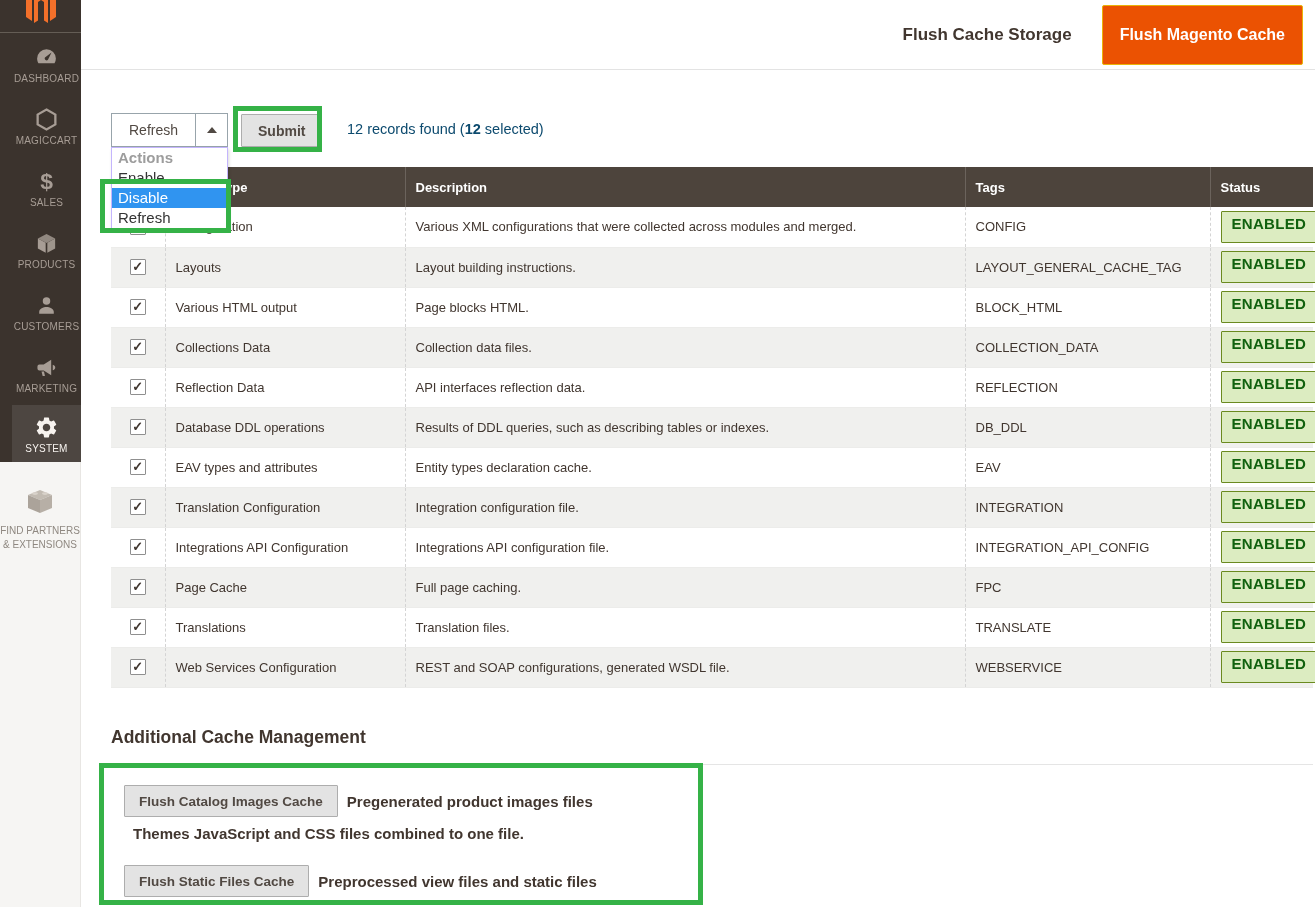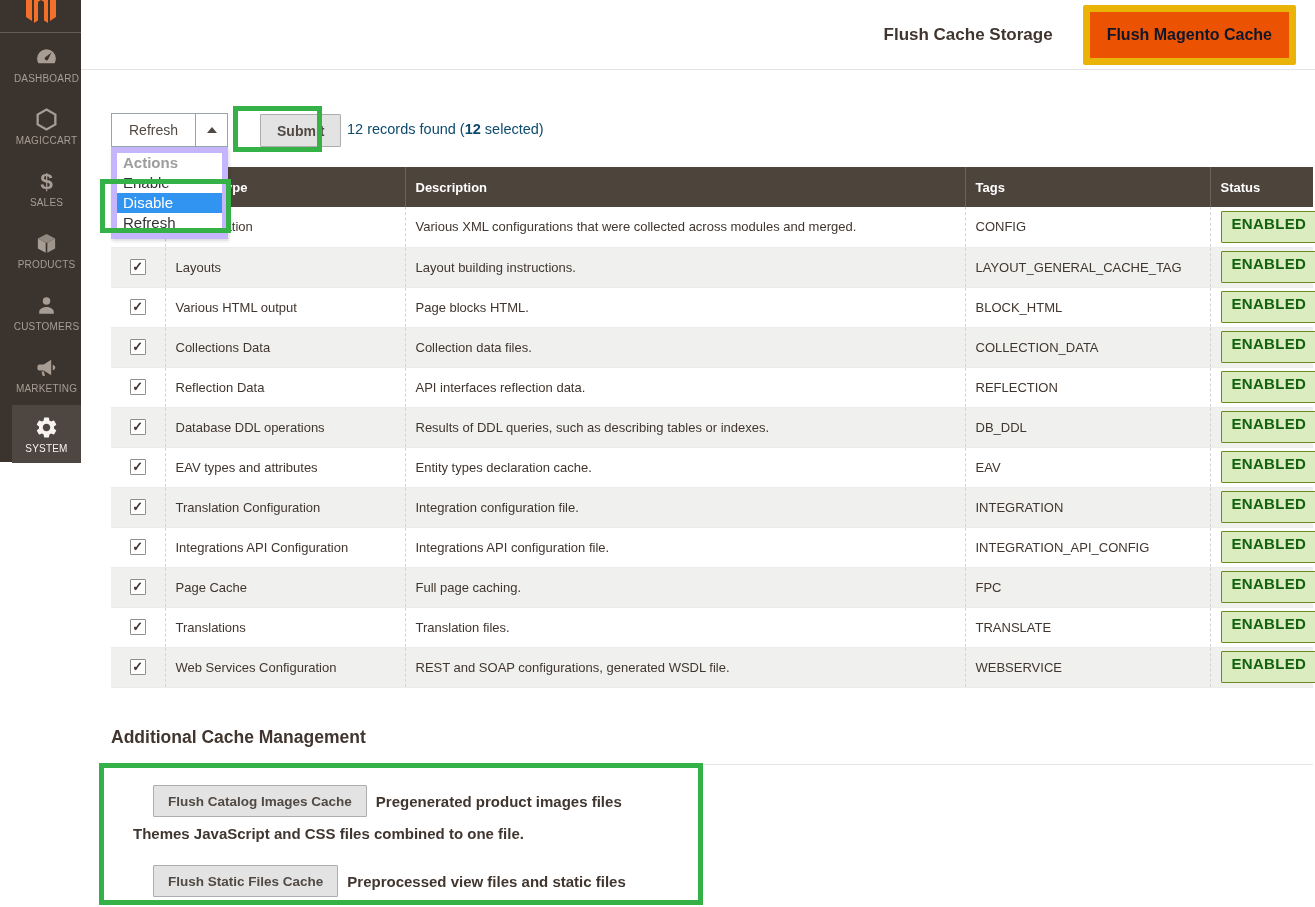--- a/index.html
+++ b/index.html
@@ -17,56 +17,56 @@
   .nav-item .nav-icon svg { width:25px; height:25px; fill:currentColor; }
   .nav-label { font-size:10px; letter-spacing:.2px; margin-top:3px; white-space:nowrap; }
   .sidebar-light { position:absolute; left:0; top:462px; width:81px; height:445px; background:#f6f5f3; border-right:1px solid #e8e6e3; }
   .fp-item { padding-top:24px; display:flex; flex-direction:column; align-items:center; color:#8f8881; cursor:pointer; }
   .fp-item svg { width:32px; height:30px; }
   .fp-label { font-size:10px; line-height:14px; text-align:center; margin-top:8px; white-space:nowrap; }
 
   
   #main { position:absolute; left:81px; top:0; width:1234px; height:907px; background:#fff; }
 
-  .topbar { position:absolute; left:0; top:0; width:100%; height:70px; display:flex; align-items:center; justify-content:flex-end; padding-right:19px; border-bottom:1px solid #e3e3e3; background:#fff; }
+  .topbar { position:absolute; left:0; top:0; width:100%; height:70px; display:flex; align-items:center; justify-content:flex-end; padding-right:12px; border-bottom:1px solid #e3e3e3; background:#fff; }
   .flush-storage { font-size:17px; font-weight:600; color:#41362f; margin-right:30px; cursor:pointer; }
-  .flush-magento-btn { height:60px; padding:0 17px; background:#eb5202; color:#0f172a; font-family:inherit; font-size:16px; font-weight:bold; border:7px solid #eab308; border-radius:2px; cursor:pointer; }
+  .flush-magento-btn { height:60px; padding:0 17px; background:#eb5202; color:#ffffff; font-family:inherit; font-size:16px; font-weight:bold; border:1px solid #eab308; border-radius:2px; cursor:pointer; }
 
   
   .select-ctl { position:absolute; left:30px; top:113px; width:117px; height:34px; background:#fff; border:1px solid #98a4ab; display:flex; cursor:pointer; }
   .select-value { flex:1; display:flex; align-items:center; justify-content:center; font-size:14px; color:#514943; }
   .select-arrow-box { width:32px; border-left:1px solid #98a4ab; display:flex; align-items:center; justify-content:center; }
   .tri-up { width:0; height:0; border-left:5px solid transparent; border-right:5px solid transparent; border-bottom:6px solid #514943; }
-  .submit-btn { position:absolute; left:160px; top:114px; height:33px; padding:0 16px; background:#e3e3e3; border:1px solid #adadad; border-radius:1px; font-family:inherit; font-size:14px; font-weight:bold; color:#514943; cursor:pointer;margin-left:19px; }
+  .submit-btn { position:absolute; left:160px; top:114px; height:33px; padding:0 16px; background:#e3e3e3; border:1px solid #adadad; border-radius:1px; font-family:inherit; font-size:14px; font-weight:bold; color:#514943; cursor:pointer; }
   .records { position:absolute; left:266px; top:121px; font-size:14.5px; color:#0c4a6e; }
   .records b { font-weight:bold; }
 
   
-  .dropdown-list { position:absolute; left:30px; top:147px; width:117px; background:#fff; border:6px solid #c4b5fd; z-index:5; box-shadow:1px 2px 3px rgba(0,0,0,.15); }
+  .dropdown-list { position:absolute; left:30px; top:147px; width:117px; background:#fff; border:1px solid #c4b5fd; z-index:5; box-shadow:1px 2px 3px rgba(0,0,0,.15); }
   .dd-item { height:20px; line-height:20px; padding-left:6px; font-size:15px; color:#333; cursor:pointer; }
   .dd-item.dd-header { font-weight:bold; color:#9d9d9d; cursor:default; }
   .dd-item.dd-highlight { background:#3094f0; color:#fff; }
 
   
   .grid { position:absolute; left:30px; top:167px; width:1202px; border-collapse:collapse; table-layout:fixed; }
   .grid col.c-check { width:54px; } .grid col.c-type { width:240px; } .grid col.c-desc { width:560px; } .grid col.c-tags { width:245px; } .grid col.c-status { width:103px; }
   .grid th { background:#4d443c; color:#fff; font-size:13px; font-weight:bold; text-align:left; height:40px; padding:0 0 0 10px; border-left:1px solid #6b635c; }
   .grid th:first-child { border-left:none; }
   .grid td { height:40px; font-size:13px; color:#41362f; padding:0 0 0 10px; border-left:1px dashed #d4d4d4; background:#fff; }
   .grid td:first-child { border-left:none; text-align:center; padding:0; }
   .grid tr.even td { background:#f0f0ee; }
   .grid tbody tr { border-bottom:1px solid #ececea; }
   .cbx { display:inline-block; width:16px; height:16px; background:#fff; border:1px solid #8f8f8f; border-radius:1px; line-height:14px; font-size:13px; font-weight:bold; color:#41362f; text-align:center; vertical-align:middle; cursor:pointer; }
   .badge-enabled { display:inline-block; padding:3px 10px 10px; background:#dcecc1; border:1px solid #6a8a1f; color:#11610f; font-size:15px; font-weight:bold; letter-spacing:.3px; border-radius:1px; }
 
   
   .section-divider { position:absolute; left:30px; top:764px; width:1202px; height:0; border-top:1px solid #e5e5e5; }
   .additional-title { position:absolute; left:30px; top:727px; font-size:17.5px; font-weight:600; color:#41362f;text-align:right; }
   .flush-row { position:absolute; left:43px; display:flex; align-items:center; z-index:11; }
-  .flush-row .f-btn { height:32px; padding:0 14px; background:#e3e3e3; border:1px solid #adadad; border-radius:1px; font-family:inherit; font-size:13.5px; font-weight:600; color:#514943; cursor:pointer;margin-left:29px; }
+  .flush-row .f-btn { height:32px; padding:0 14px; background:#e3e3e3; border:1px solid #adadad; border-radius:1px; font-family:inherit; font-size:13.5px; font-weight:600; color:#514943; cursor:pointer; }
   .flush-row .f-desc { margin-left:9px; font-size:15px; font-weight:600; color:#41362f; }
   .row-1 { top:785px; } .row-2 { top:825px; } .row-3 { top:865px; }
 
   
   .anno { position:absolute; border:5px solid #35b247; background:transparent; z-index:10; pointer-events:none; }
   .anno-submit { left:152px; top:106px; width:89px; height:46px; }
   .anno-dropdown { left:19px; top:179px; width:131px; height:54px; }
   .anno-bottom { left:18px; top:763px; width:604px; height:142px; }
 </style>
 </head>
@@ -144,20 +144,35 @@
     <div class="nav-item selected">
       <span class="nav-icon">
         <svg viewBox="0 0 24 24">
             <path d="M19.14 12.94c.04-.3.06-.61.06-.94 0-.32-.02-.64-.07-.94l2.03-1.58a.49.49 0 0 0 .12-.61l-1.92-3.32a.488.488 0 0 0-.59-.22l-2.39.96c-.5-.38-1.03-.7-1.62-.94l-.36-2.54a.484.484 0 0 0-.48-.41h-3.84c-.24 0-.43.17-.47.41l-.36 2.54c-.59.24-1.13.57-1.62.94l-2.39-.96c-.22-.08-.47 0-.59.22L2.74 8.87c-.12.21-.08.47.12.61l2.03 1.58c-.05.3-.09.63-.09.94s.02.64.07.94l-2.03 1.58a.49.49 0 0 0-.12.61l1.92 3.32c.12.22.37.29.59.22l2.39-.96c.5.38 1.03.7 1.62.94l.36 2.54c.05.24.24.41.48.41h3.84c.24 0 .44-.17.47-.41l.36-2.54c.59-.24 1.13-.56 1.62-.94l2.39.96c.22.08.47 0 .59-.22l1.92-3.32c.12-.22.07-.47-.12-.61l-2.01-1.58zM12 15.6c-1.98 0-3.6-1.62-3.6-3.6s1.62-3.6 3.6-3.6 3.6 1.62 3.6 3.6-1.62 3.6-3.6 3.6z"></path>
           </svg>
       </span>
       <span class="nav-label">SYSTEM</span>
     </div>
   </div>
 
+  <div class="sidebar-light">
+    <div class="fp-item">
+      <svg viewBox="0 0 32 30">
+        <polygon points="16,4 28,9 16,14 4,9" fill="#c2bbb2"></polygon>
+        <polygon points="4,9 16,14 16,27 4,22" fill="#aba39a"></polygon>
+        <polygon points="28,9 16,14 16,27 28,22" fill="#b7afa6"></polygon>
+        <ellipse cx="11" cy="7.6" rx="3" ry="1.3" fill="#d8d2ca"></ellipse>
+        <ellipse cx="21" cy="7.6" rx="3" ry="1.3" fill="#d8d2ca"></ellipse>
+      </svg>
+      <span class="fp-label">
+        <span>FIND PARTNERS</span><br>
+        <span>&amp; EXTENSIONS</span>
+      </span>
+    </div>
+  </div>
 
   <div id="main">
 
     <div class="topbar">
       <span class="flush-storage">Flush Cache Storage</span>
       <button class="flush-magento-btn">Flush Magento Cache</button>
     </div>
 
     <div class="select-ctl">
       <span class="select-value">Refresh</span>

